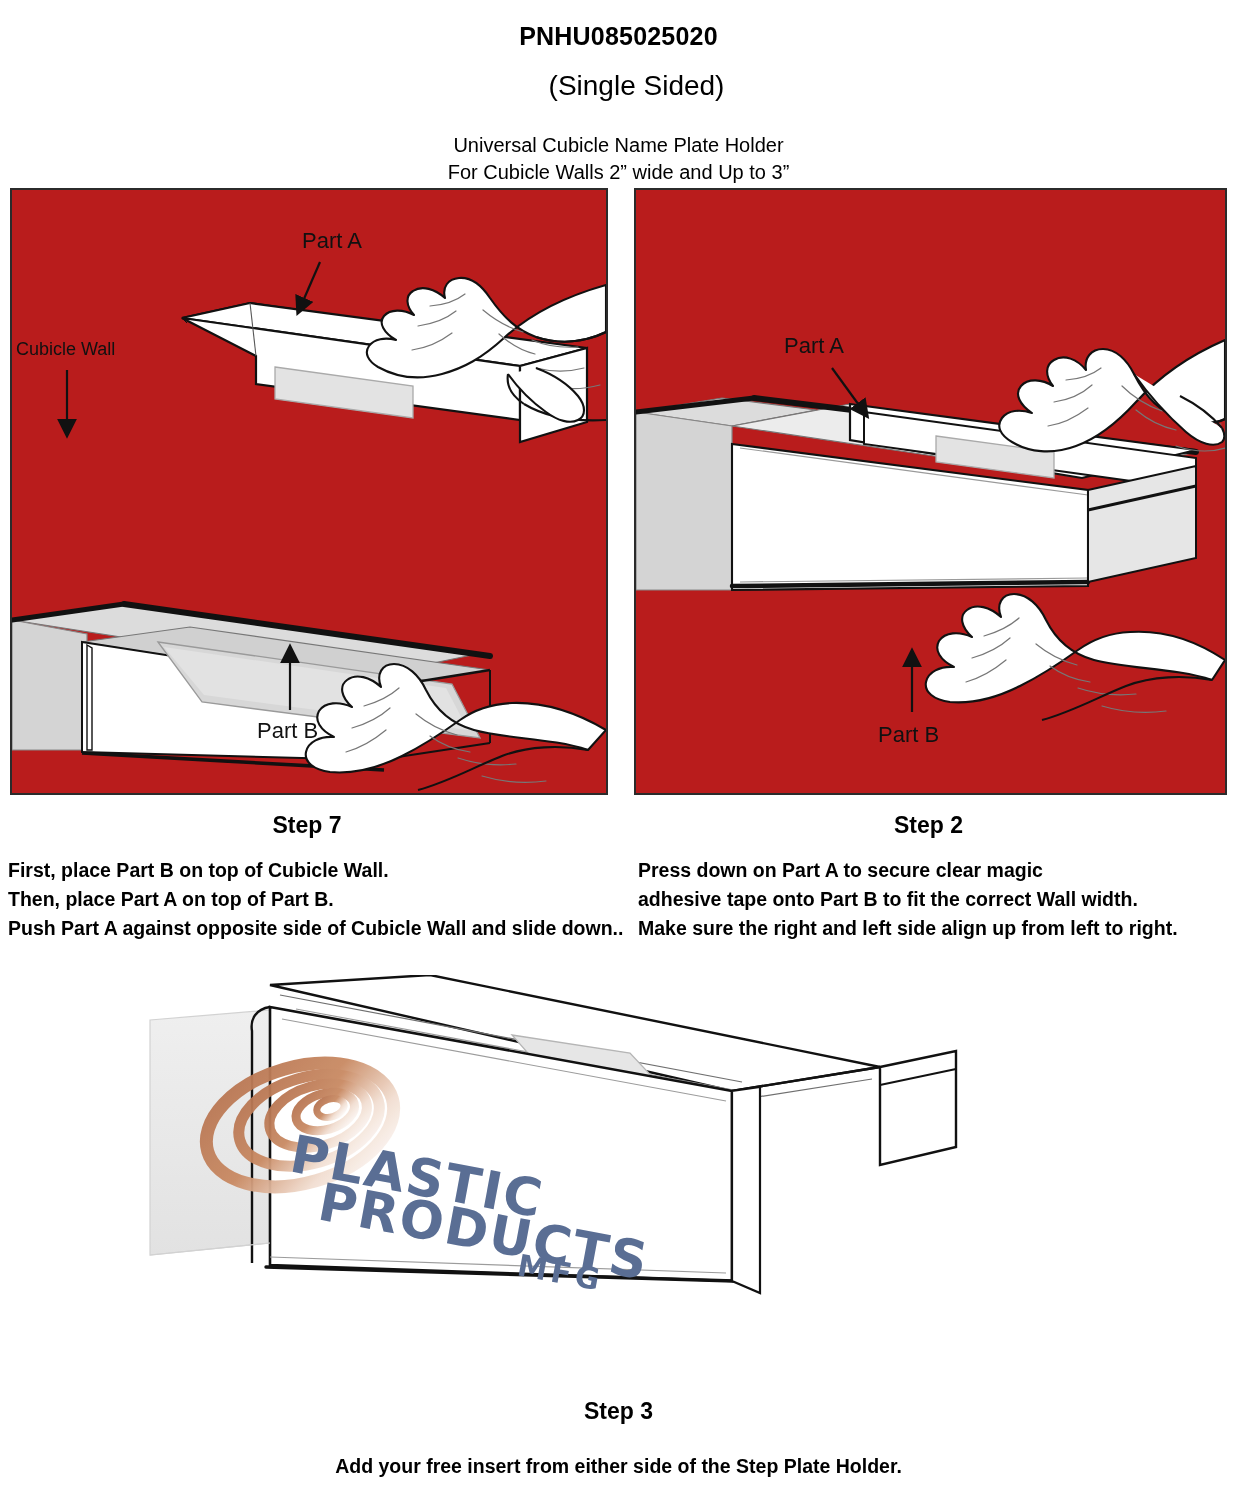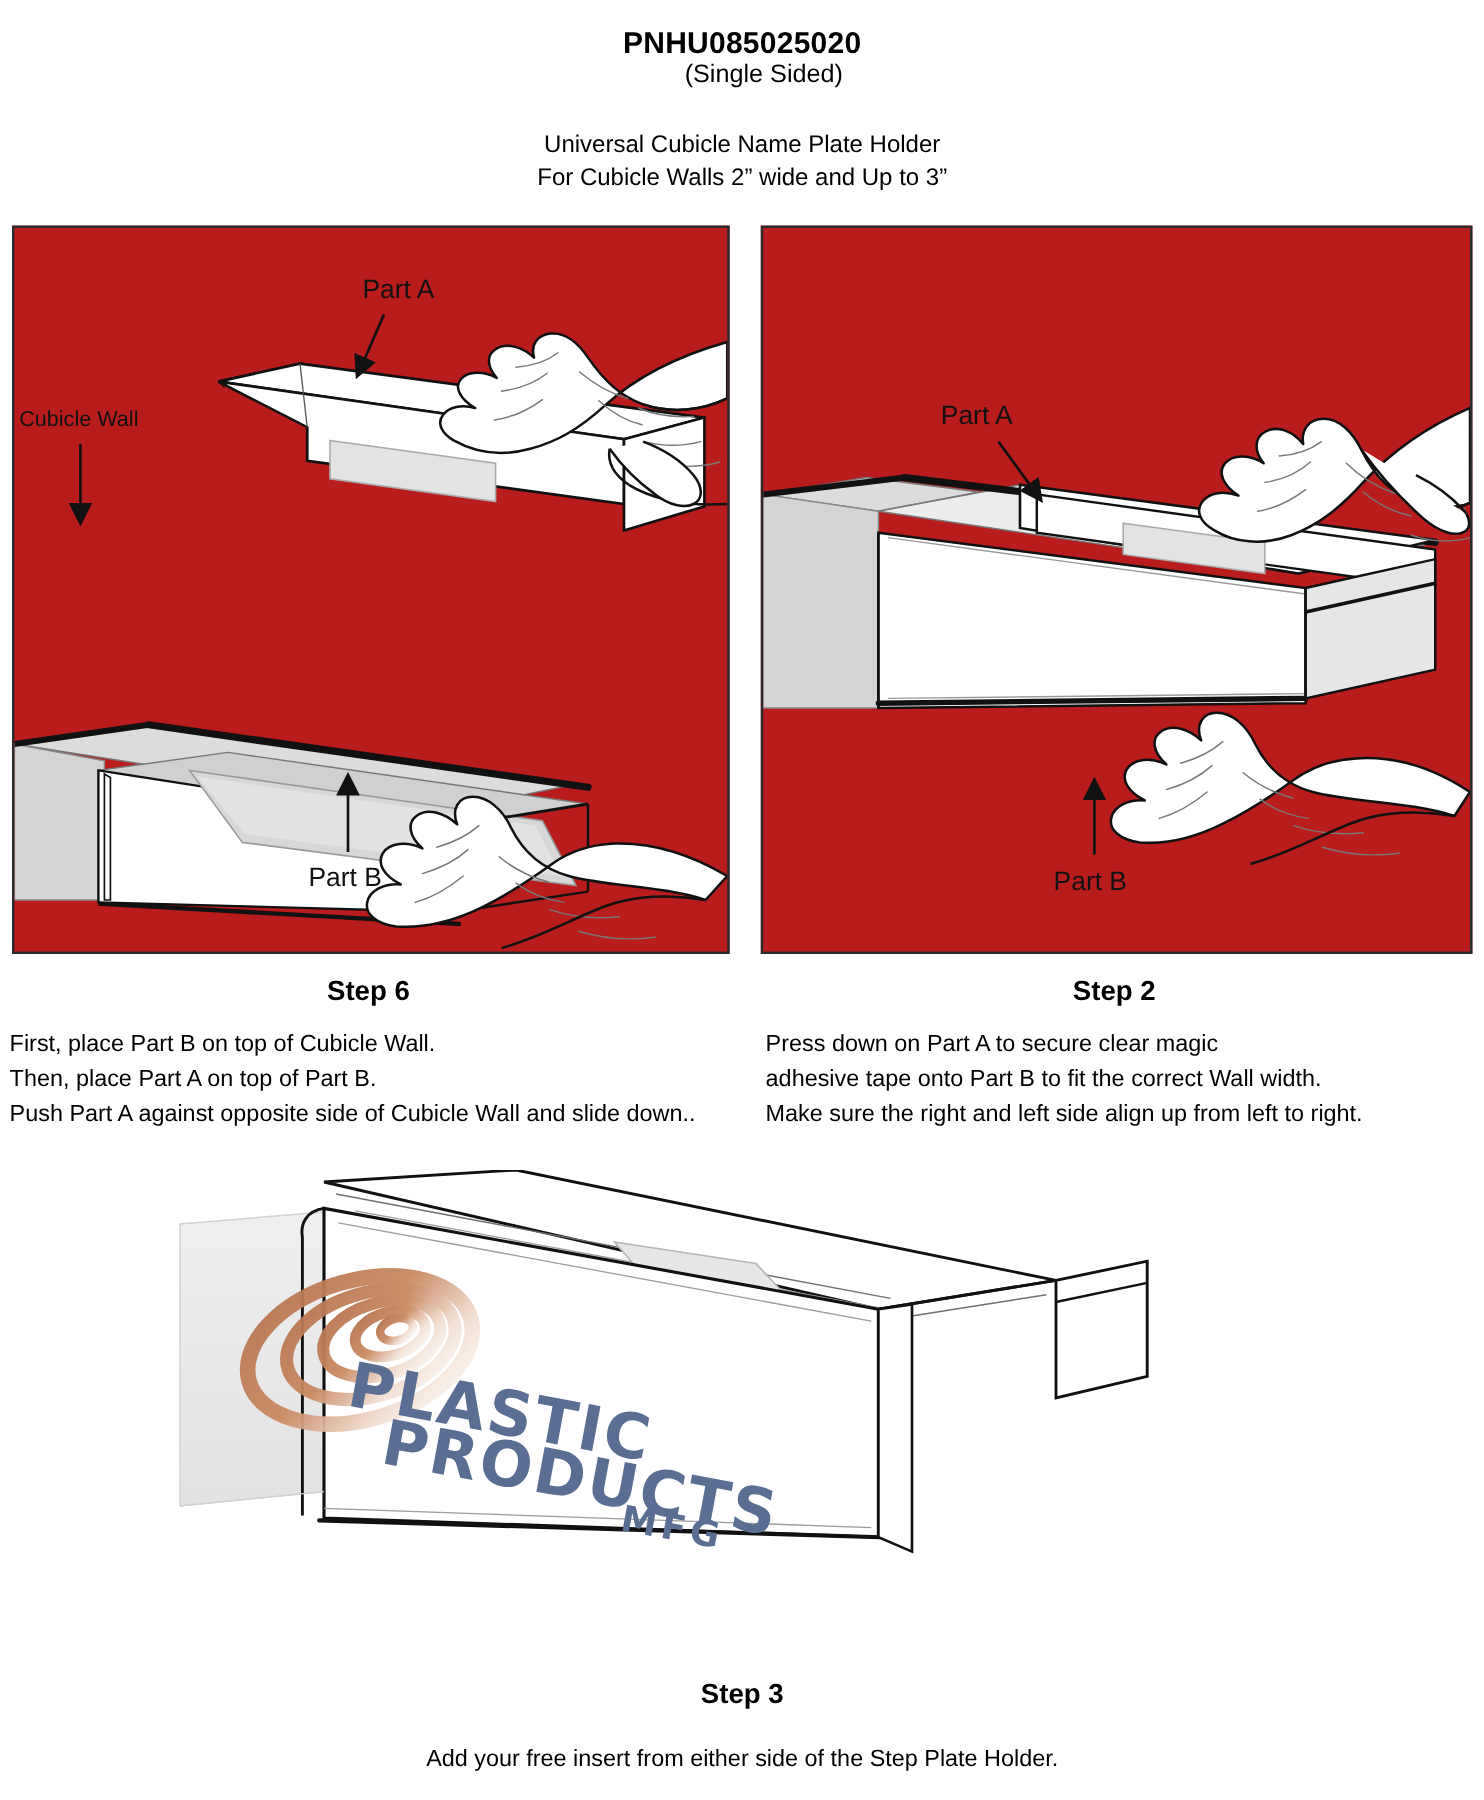--- a/index.html
+++ b/index.html
@@ -26,21 +26,22 @@
     text-align: center;
   }
   .sku {
     font-size: 25px;
     font-weight: bold;
     letter-spacing: 0.2px;
     margin-top: 22px;
     line-height: 28px;
   }
   .sided {
-    font-size: 21px;
+    font-size: 28px;
+    margin-top: 24px;
     line-height: 24px;
     padding-left: 36px;
   }
   .desc {
     font-size: 20px;
     margin-top: 34px;
     line-height: 27px;
   }
 
   
@@ -65,20 +66,21 @@
   }
   #title-1 { left: 10px;  top: 812px; width: 594px; }
   #title-2 { left: 634px; top: 812px; width: 589px; }
   #title-3 { left: 0px;   top: 1398px; width: 1237px; }
 
   .step-body {
     position: absolute;
     font-size: 19.5px;
     line-height: 29px;
     white-space: pre-line;
+    font-weight: bold;
   }
   #body-1 { left: 8px;   top: 856px; width: 620px; }
   #body-2 { left: 638px; top: 856px; width: 600px; }
   #body-3 {
     left: 0px; top: 1452px; width: 1237px;
     text-align: center;
   }
 
   
   .figure {
@@ -302,21 +304,21 @@
     <path d="M576,490 C548,485 516,486 490,496 C462,507 436,522 406,530" fill="none" stroke="#111" stroke-width="2.1"></path>
 
     <text x="148" y="163" font-family="Liberation Sans, sans-serif" font-size="22" fill="#111">Part A</text>
     <line x1="196" y1="178" x2="228" y2="222" stroke="#111" stroke-width="2.2" marker-end="url(#arr2)"></line>
 
     <text x="242" y="552" font-family="Liberation Sans, sans-serif" font-size="22" fill="#111">Part B</text>
     <line x1="276" y1="522" x2="276" y2="466" stroke="#111" stroke-width="2.2" marker-end="url(#arr2)"></line>
   </svg>
 </div>
 
-<div class="step-title" id="title-1">Step 6</div>
+<div class="step-title" id="title-1">Step 7</div>
 <div class="step-body" id="body-1">First, place Part B on top of Cubicle Wall.
 Then, place Part A on top of Part B.
 Push Part A against opposite side of Cubicle Wall and slide down..</div>
 
 <div class="step-title" id="title-2">Step 2</div>
 <div class="step-body" id="body-2">Press down on Part A to secure clear magic
 adhesive tape onto Part B to fit the correct Wall width.
 Make sure the right and left side align up from left to right.</div>
 
 <div class="figure">

